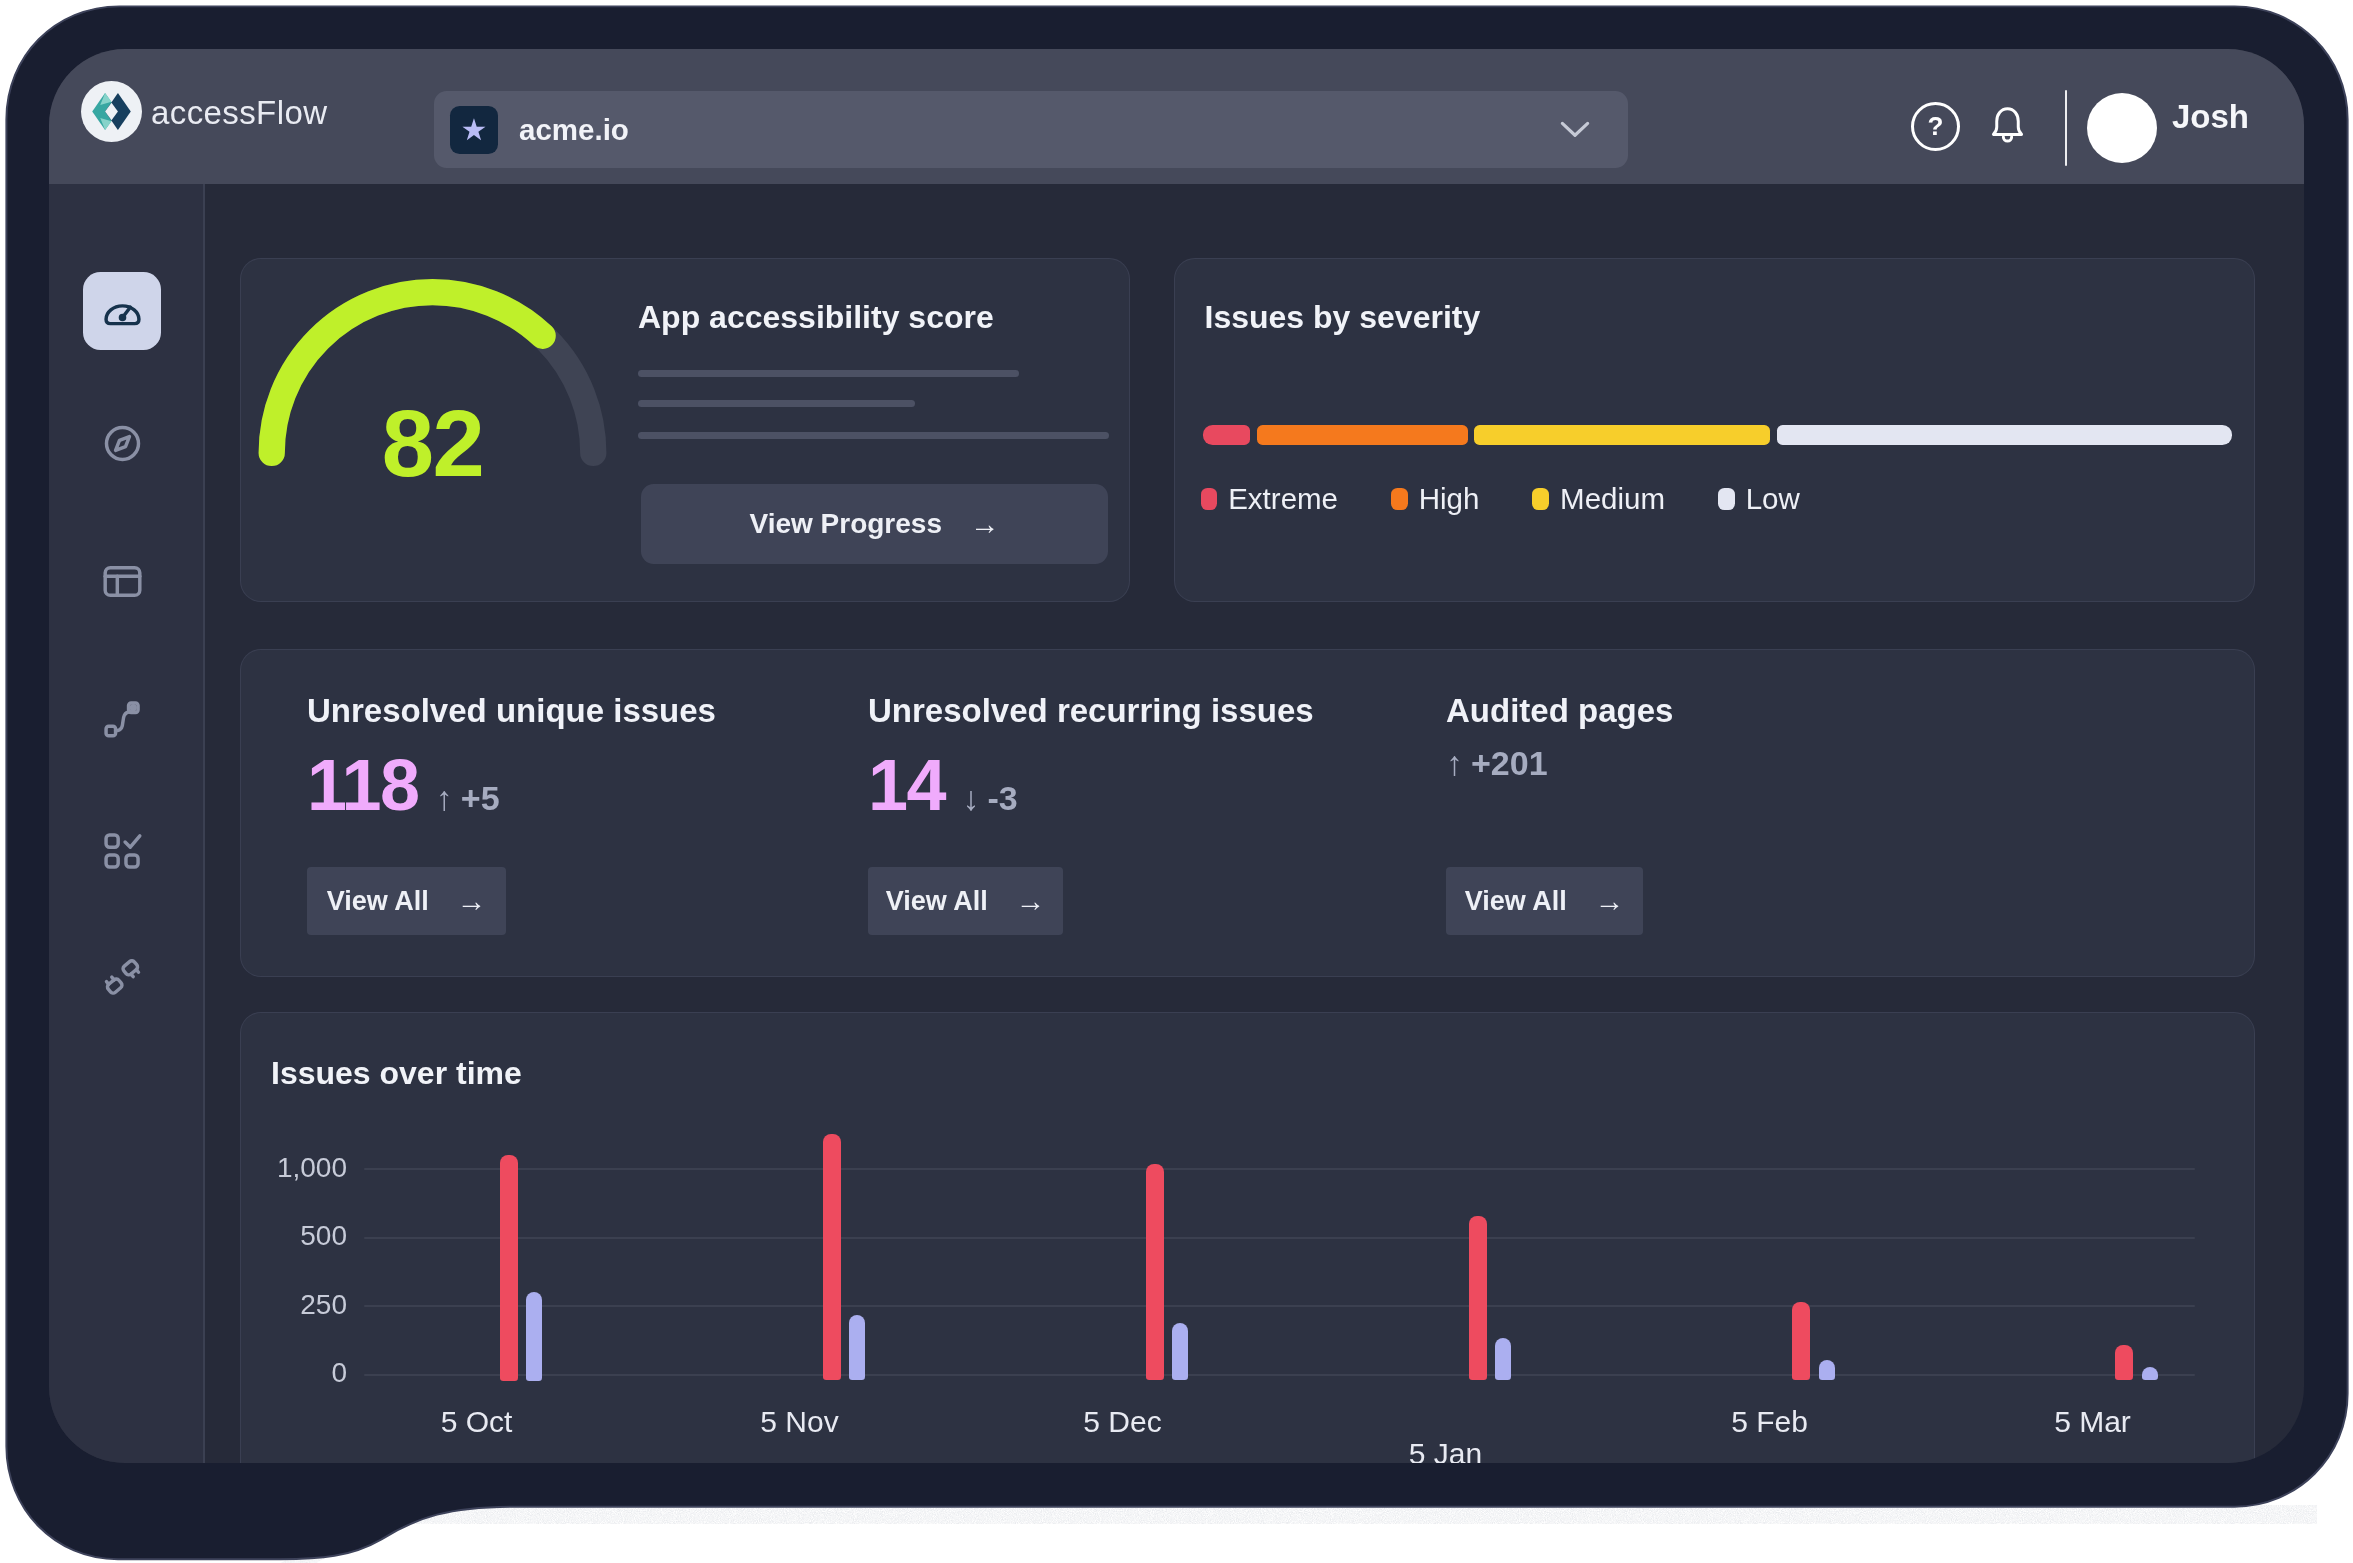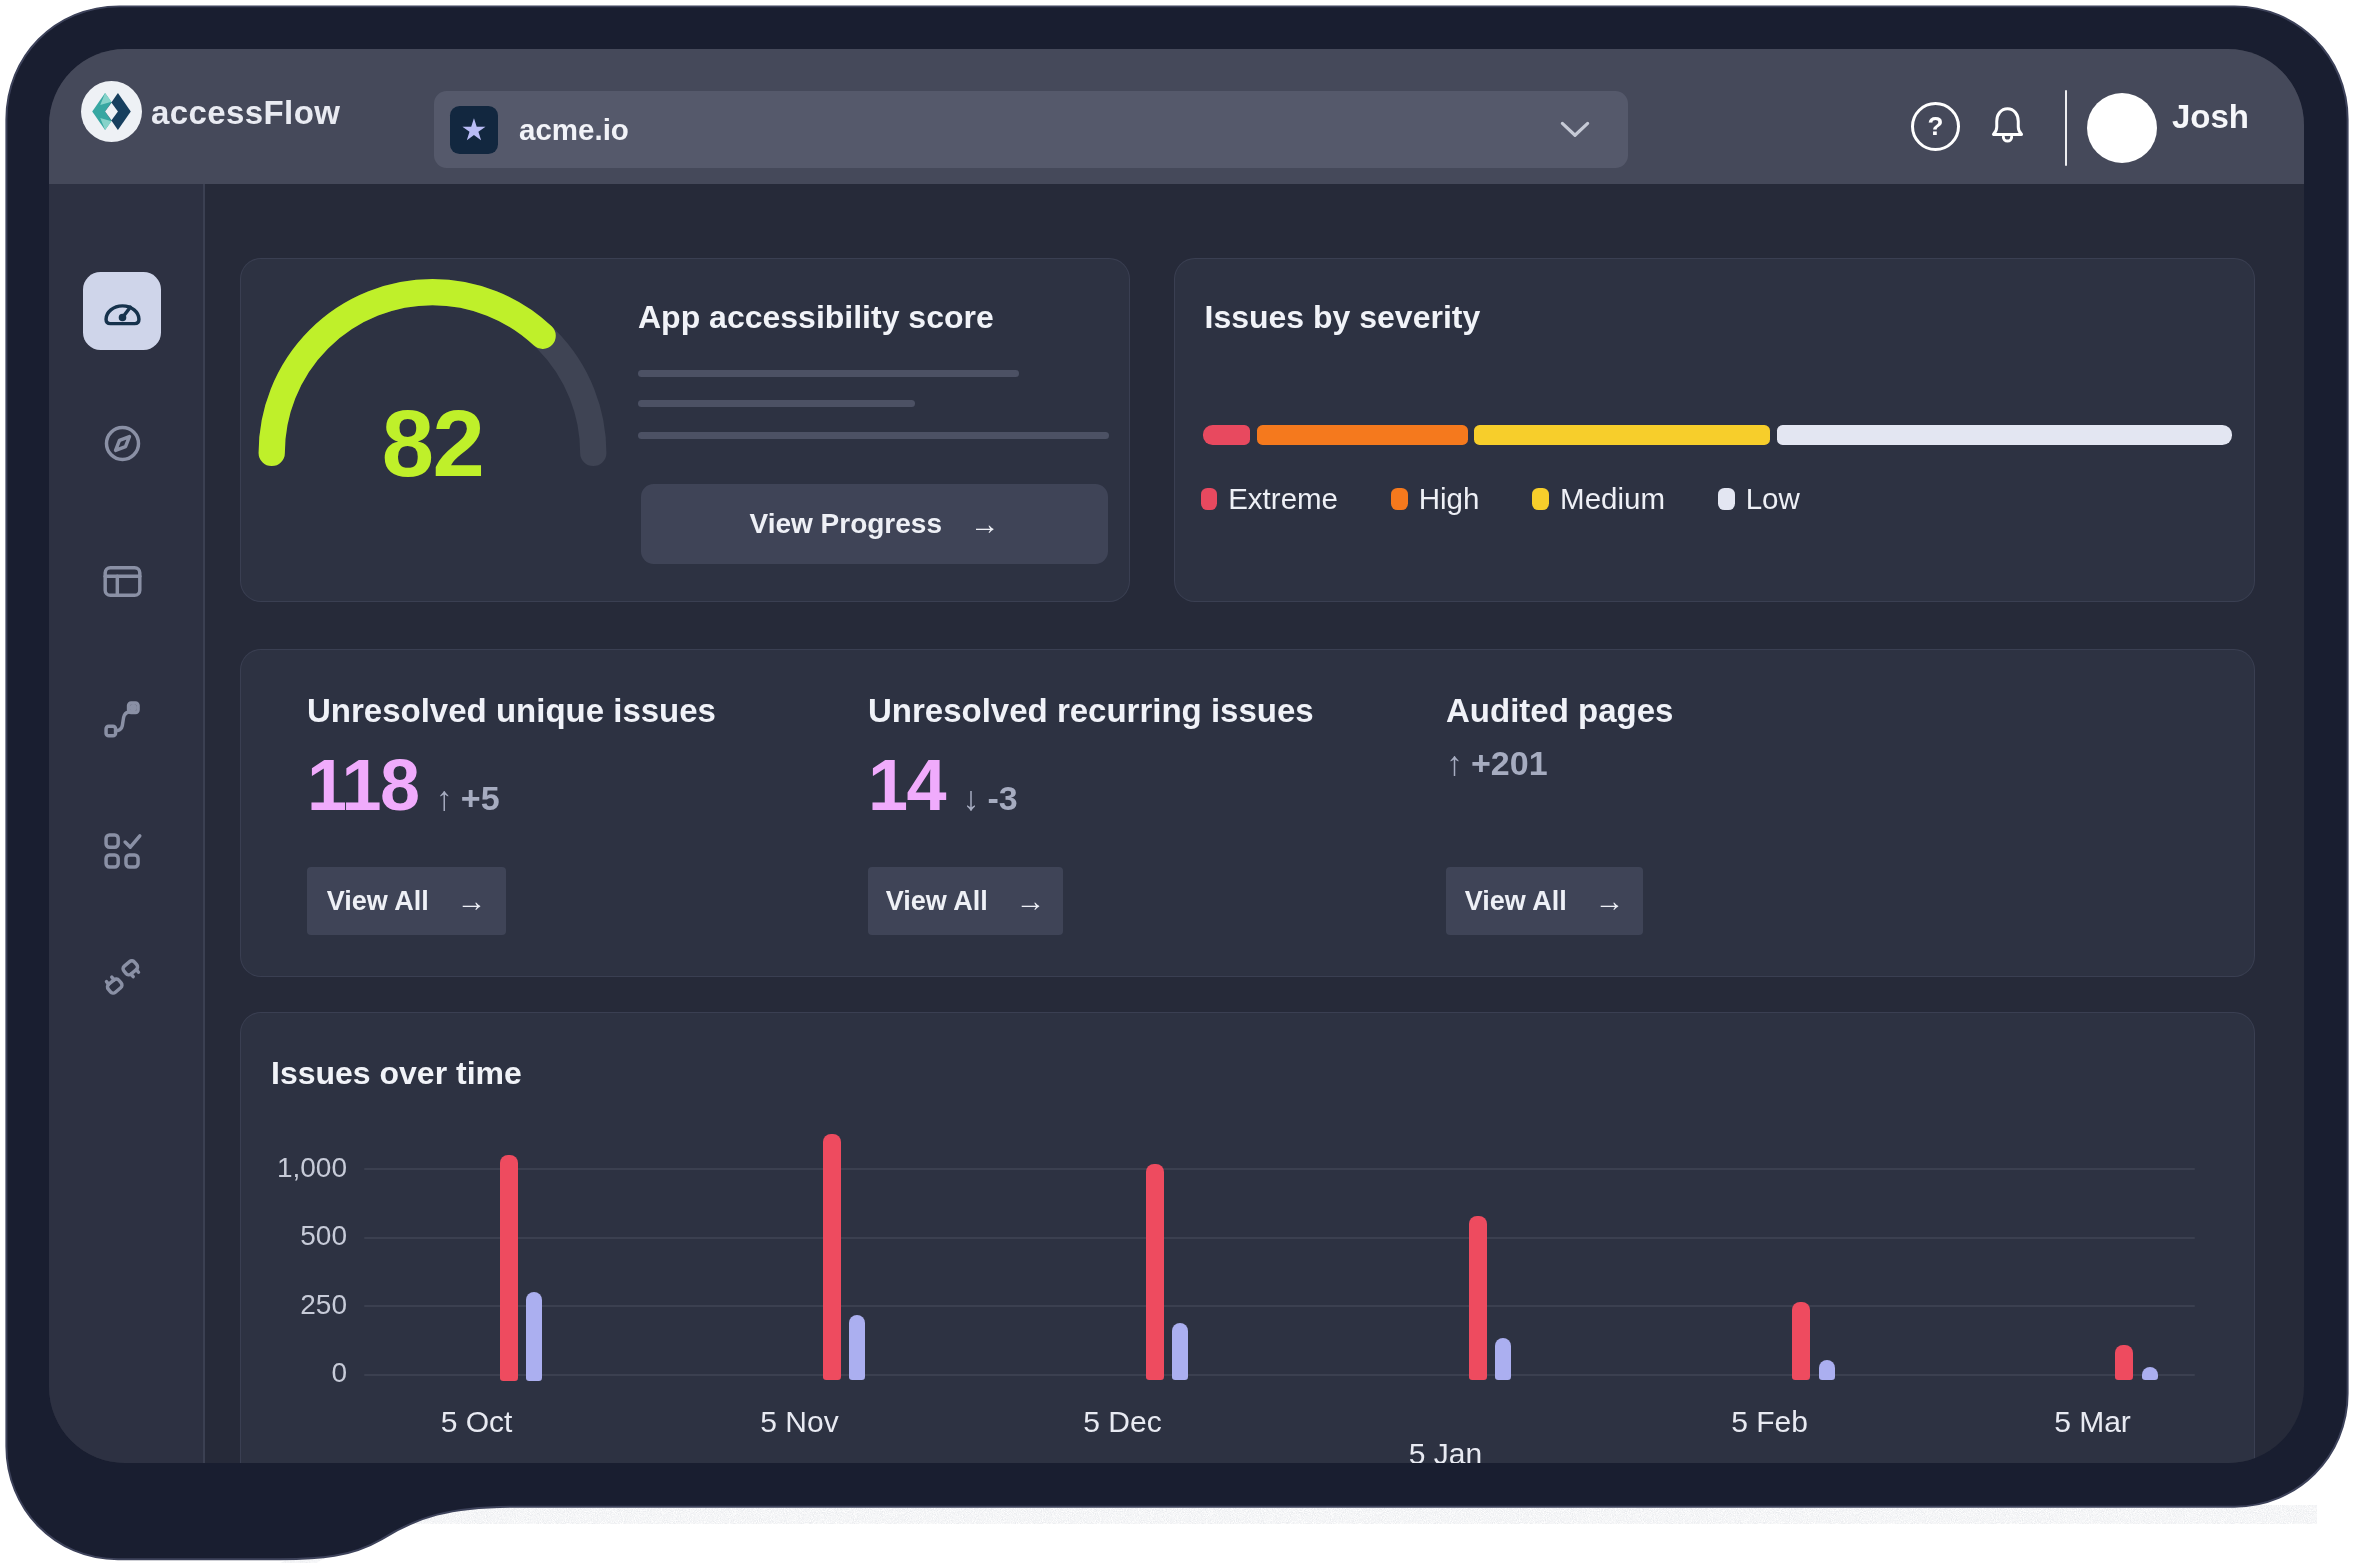--- a/index.html
+++ b/index.html
@@ -12,21 +12,21 @@
   #noise-strip2{position:absolute;left:271px;top:1510px;z-index:1;transform:rotate(-30deg);}
 
   
   #window{position:absolute;left:49px;top:49px;width:2255px;height:1414px;
           background:#262a39;border-radius:76px;overflow:hidden;z-index:3;}
 
   
   #header{position:absolute;left:0;top:0;width:100%;height:135px;background:#45495a;}
   #brand-logo{position:absolute;left:32px;top:32px;width:61px;height:61px;}
   #brand-name{position:absolute;left:102px;top:0;height:128px;display:flex;align-items:center;
-              font-size:33px;font-weight:700;color:#e9ebf2;letter-spacing:0.4px;}
+              font-size:33px;font-weight:400;color:#e9ebf2;letter-spacing:0.4px;}
   #workspace-select{position:absolute;left:385px;top:42px;width:1194px;height:77px;background:#55596b;
               border-radius:12.7px;display:flex;align-items:center;cursor:pointer;}
   #workspace-tile{width:48px;height:48px;margin-left:16px;background:#12273f;border-radius:9.6px;
               display:flex;align-items:center;justify-content:center;}
   #workspace-star{font-size:30px;color:#b9bcf6;line-height:1;}
   #workspace-name{margin-left:21px;font-size:29.5px;font-weight:700;color:#f2f3f8;}
   #workspace-chevron{position:absolute;right:38px;top:30px;}
   #help-btn{position:absolute;left:1862px;top:53px;width:43px;height:43px;border:3.2px solid #fff;
             border-radius:50%;display:flex;align-items:center;justify-content:center;
             color:#fff;font-size:26px;font-weight:700;}

